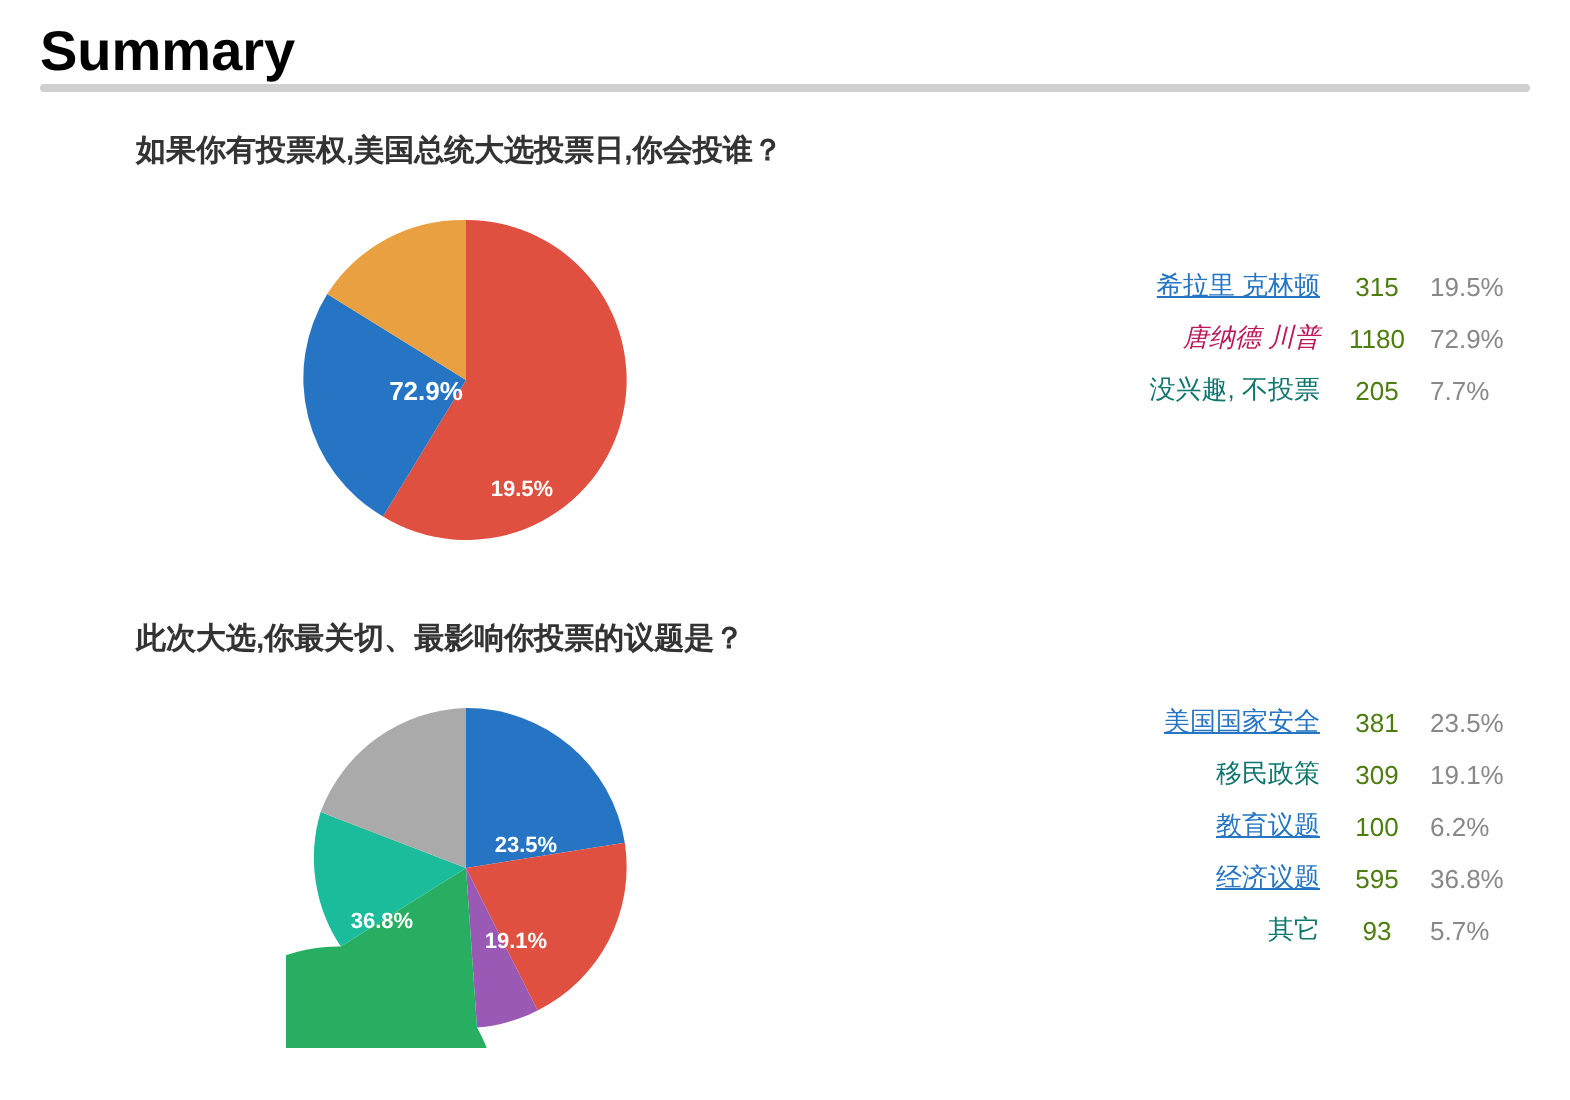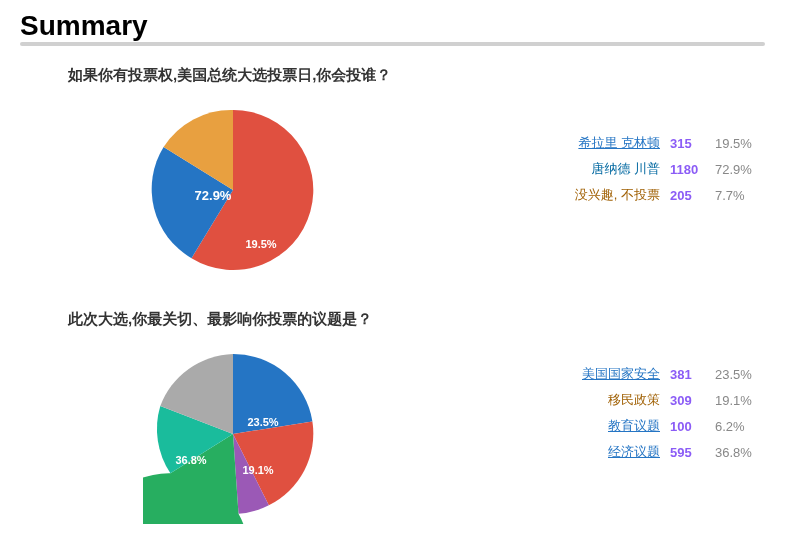--- a/index.html
+++ b/index.html
@@ -50,29 +50,29 @@
     .legend-row {
       display: flex;
       align-items: center;
       margin-bottom: 8px;
       font-size: 13px;
     }
     .legend-label {
       flex: 1;
       text-align: right;
       padding-right: 10px;
-      color: #a16207;
+      color: #0f766e;
     }
     .legend-label.blue { color: #2575c4; text-decoration: underline; }
-    .legend-label.red { color: #0369a1; }
+    .legend-label.red { color: #be185d; font-style: italic; }
     .legend-count {
       width: 45px;
-      text-align: left;
-      font-weight: bold;
-      color: #8b5cf6;
+      text-align: center;
+      font-weight: normal;
+      color: #4d7c0f;
       padding-right: 8px;
     }
     .legend-pct {
       width: 50px;
       text-align: left;
       color: #888;
     }
   </style>
 </head>
 <body>
@@ -156,14 +156,19 @@
     <div class="legend-row">
       <span class="legend-label blue">教育议题</span>
       <span class="legend-count">100</span>
       <span class="legend-pct">6.2%</span>
     </div>
     <div class="legend-row">
       <span class="legend-label blue">经济议题</span>
       <span class="legend-count">595</span>
       <span class="legend-pct">36.8%</span>
     </div>
+    <div class="legend-row">
+      <span class="legend-label">其它</span>
+      <span class="legend-count">93</span>
+      <span class="legend-pct">5.7%</span>
+    </div>
   </div>
 </div>
 
 </body></html>

